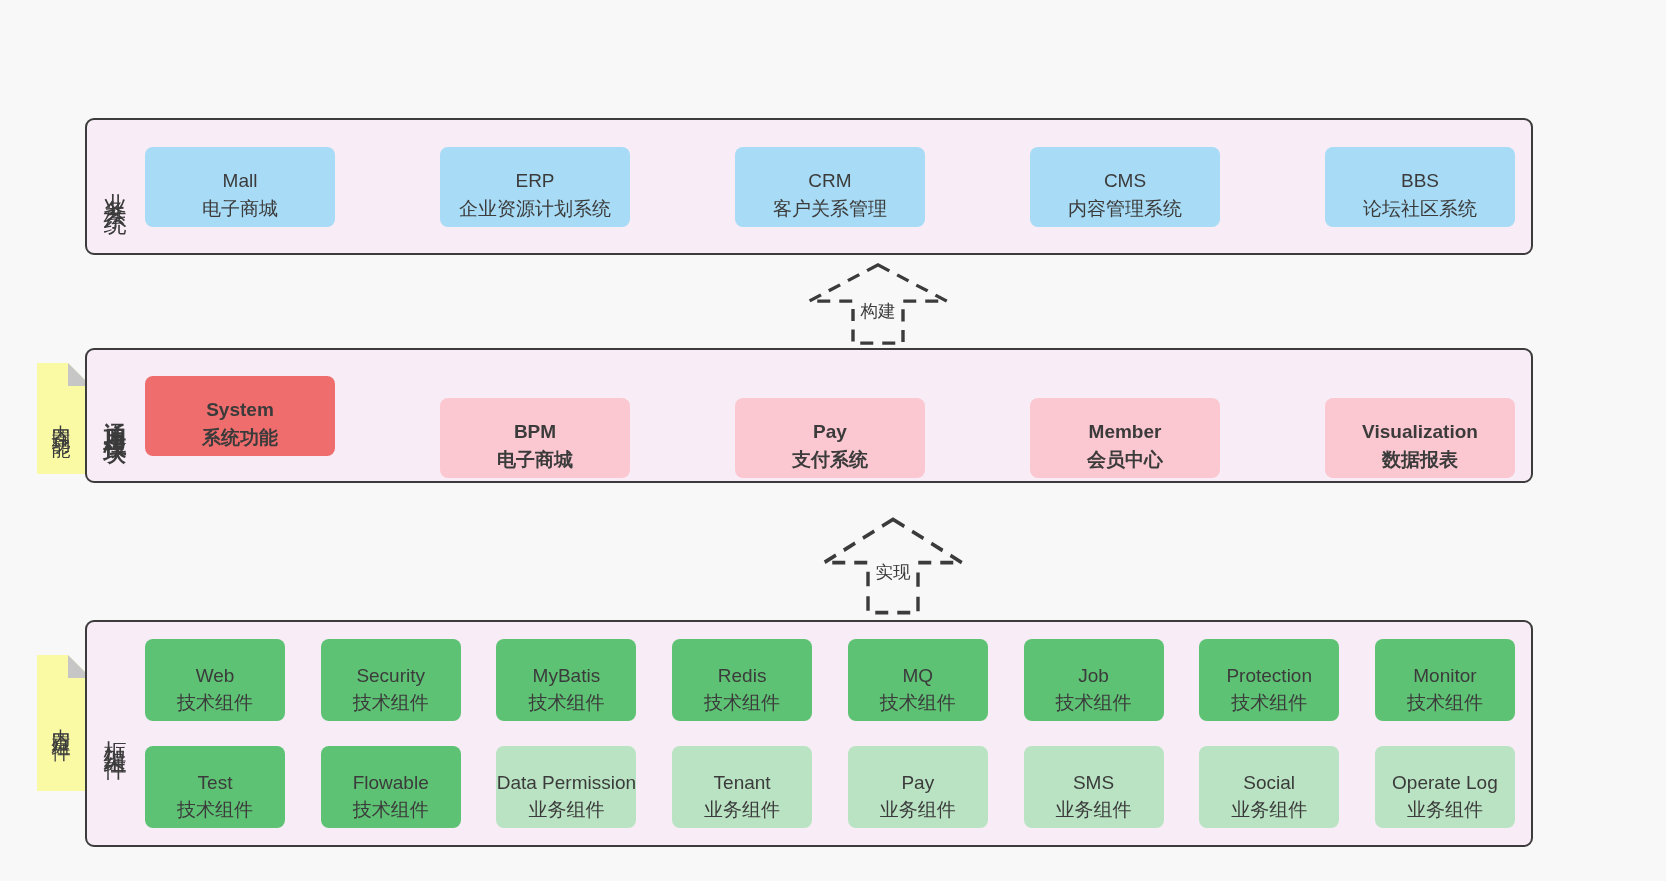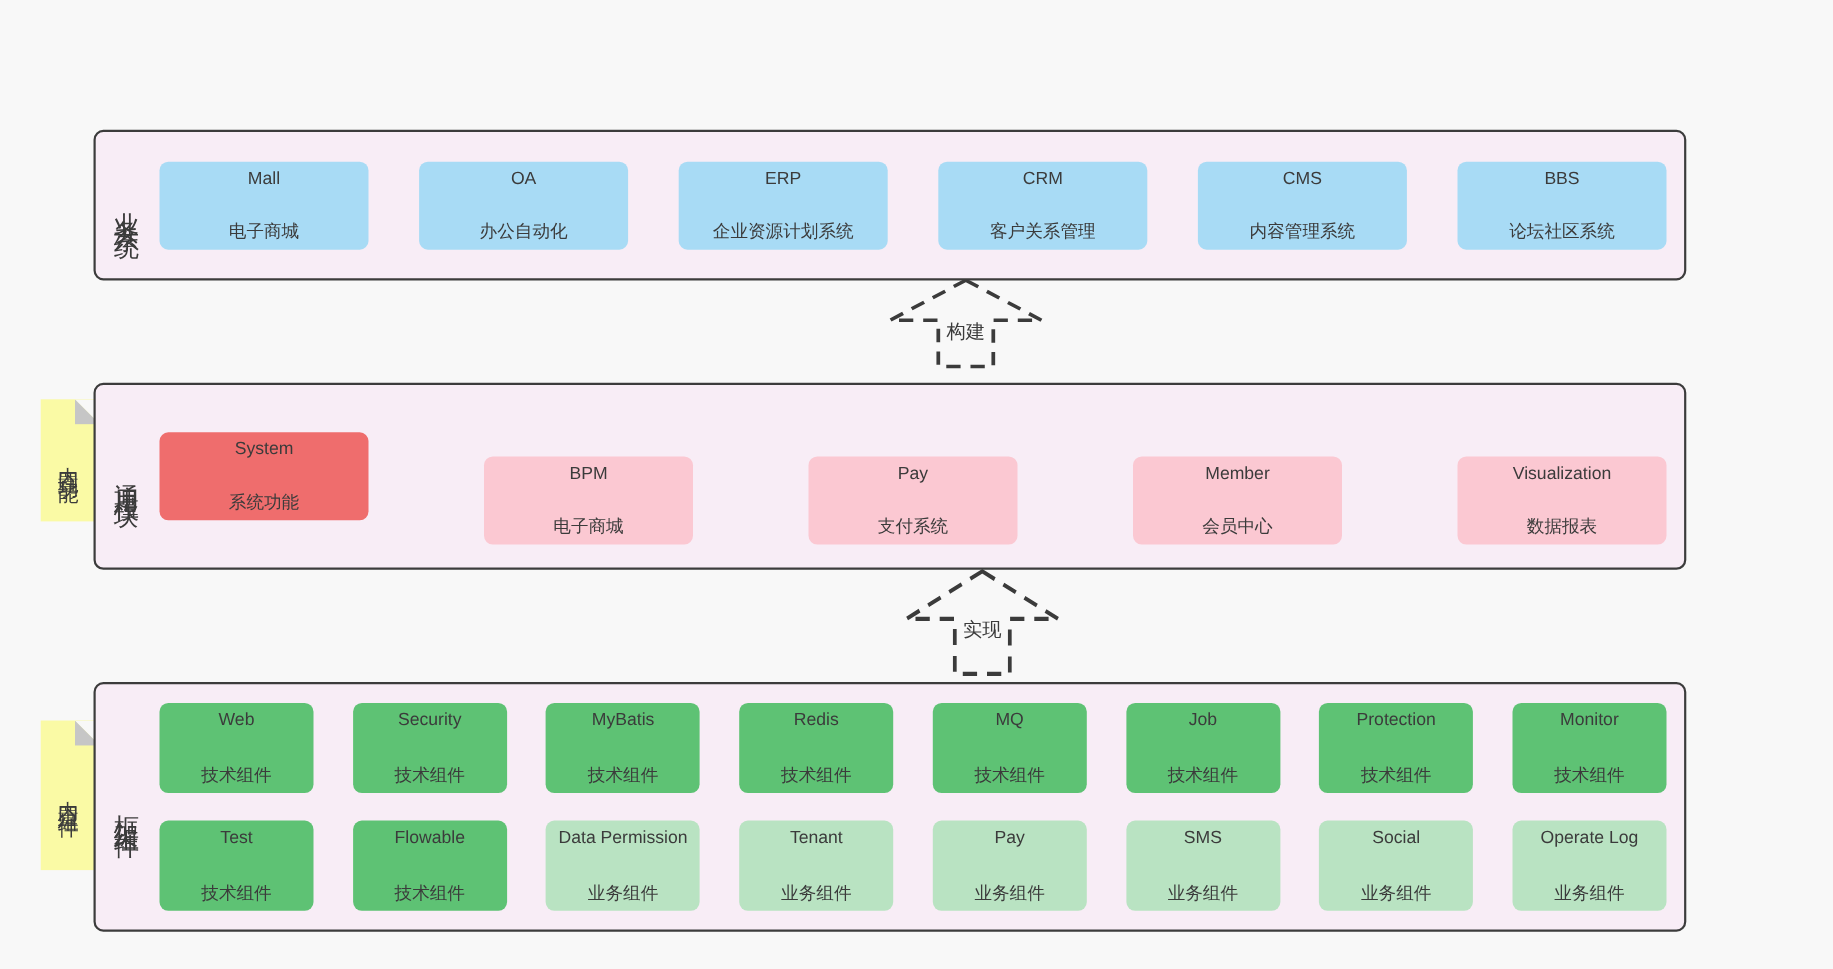--- a/index.html
+++ b/index.html
@@ -19,21 +19,21 @@
     left: 85px;
     width: 1448px;
     background: #f8edf6;
     border: 2px solid #3c3c3c;
     border-radius: 9px;
     display: flex;
     align-items: center;
     z-index: 2;
   }
   .panel-1 { top: 118px; height: 137px; }
-  .panel-2 { top: 348px; height: 170px; }
+  .panel-2 { top: 348px; height: 135px; font-weight: bold; }
   .panel-3 { top: 620px; height: 227px; }
 
   .vlabel {
     width: 58px;
     flex: 0 0 58px;
     display: flex;
     align-items: center;
     justify-content: center;
     writing-mode: vertical-lr;
     text-orientation: upright;
@@ -51,23 +51,23 @@
   }
   .rows { flex: 1; margin-right: 16px; display: flex; flex-direction: column; gap: 25px; }
   .rows .boxes { margin-right: 0; }
 
   
   .box {
     border-radius: 8px;
     display: flex;
     flex-direction: column;
     align-items: center;
-    justify-content: space-between;
+    justify-content: flex-end;
     text-align: center;
-    font-size: 16px;
+    font-size: 19px;
     line-height: 1.45;
     padding: 4px 0;
   }
   .box-lg { width: 190px; height: 80px; }
   .box-sm { width: 140px; height: 82px; }
   .blue  { background: #a8dbf5; }
   .red   { background: #ef6d6d; }
   .pink  { background: #fbc8d2; margin-top: 44px; }
   .green { background: #5ec274; }
   .lgreen{ background: #b9e3c2; }
@@ -98,21 +98,21 @@
     clip-path: polygon(0 0, 100% 0, 100% 100%);
   }
   .fold::after {
     content: ""; position: absolute; inset: 0;
     background: #c6c6c6;
     clip-path: polygon(0 0, 100% 100%, 0 100%);
   }
 
   
   .arrow { position: absolute; z-index: 1; }
-  .arrow-1 { left: 806px; top: 252px; width: 144px; height: 84px; }
+  .arrow-1 { left: 806px; top: 262px; width: 144px; height: 84px; }
   .arrow-2 { left: 821px; top: 516px; width: 144px; height: 100px; }
   .arrow svg { width: 100%; height: 100%; display: block; }
   .arrow polygon {
     fill: none;
     stroke: #3b3b3b;
     stroke-width: 3.4;
     stroke-dasharray: 13 9;
   }
   .arrow-label {
     position: absolute;
@@ -131,24 +131,20 @@
 <div class="canvas">
 
   <div class="panel panel-1">
     <div class="vlabel">业务系统</div>
     <div class="boxes">
       <div class="box box-lg blue">
         <span>Mall</span>
         <span>电子商城</span>
       </div>
       <div class="box box-lg blue">
-        <span>OA</span>
-        <span>办公自动化</span>
-      </div>
-      <div class="box box-lg blue">
         <span>ERP</span>
         <span>企业资源计划系统</span>
       </div>
       <div class="box box-lg blue">
         <span>CRM</span>
         <span>客户关系管理</span>
       </div>
       <div class="box box-lg blue">
         <span>CMS</span>
         <span>内容管理系统</span>

